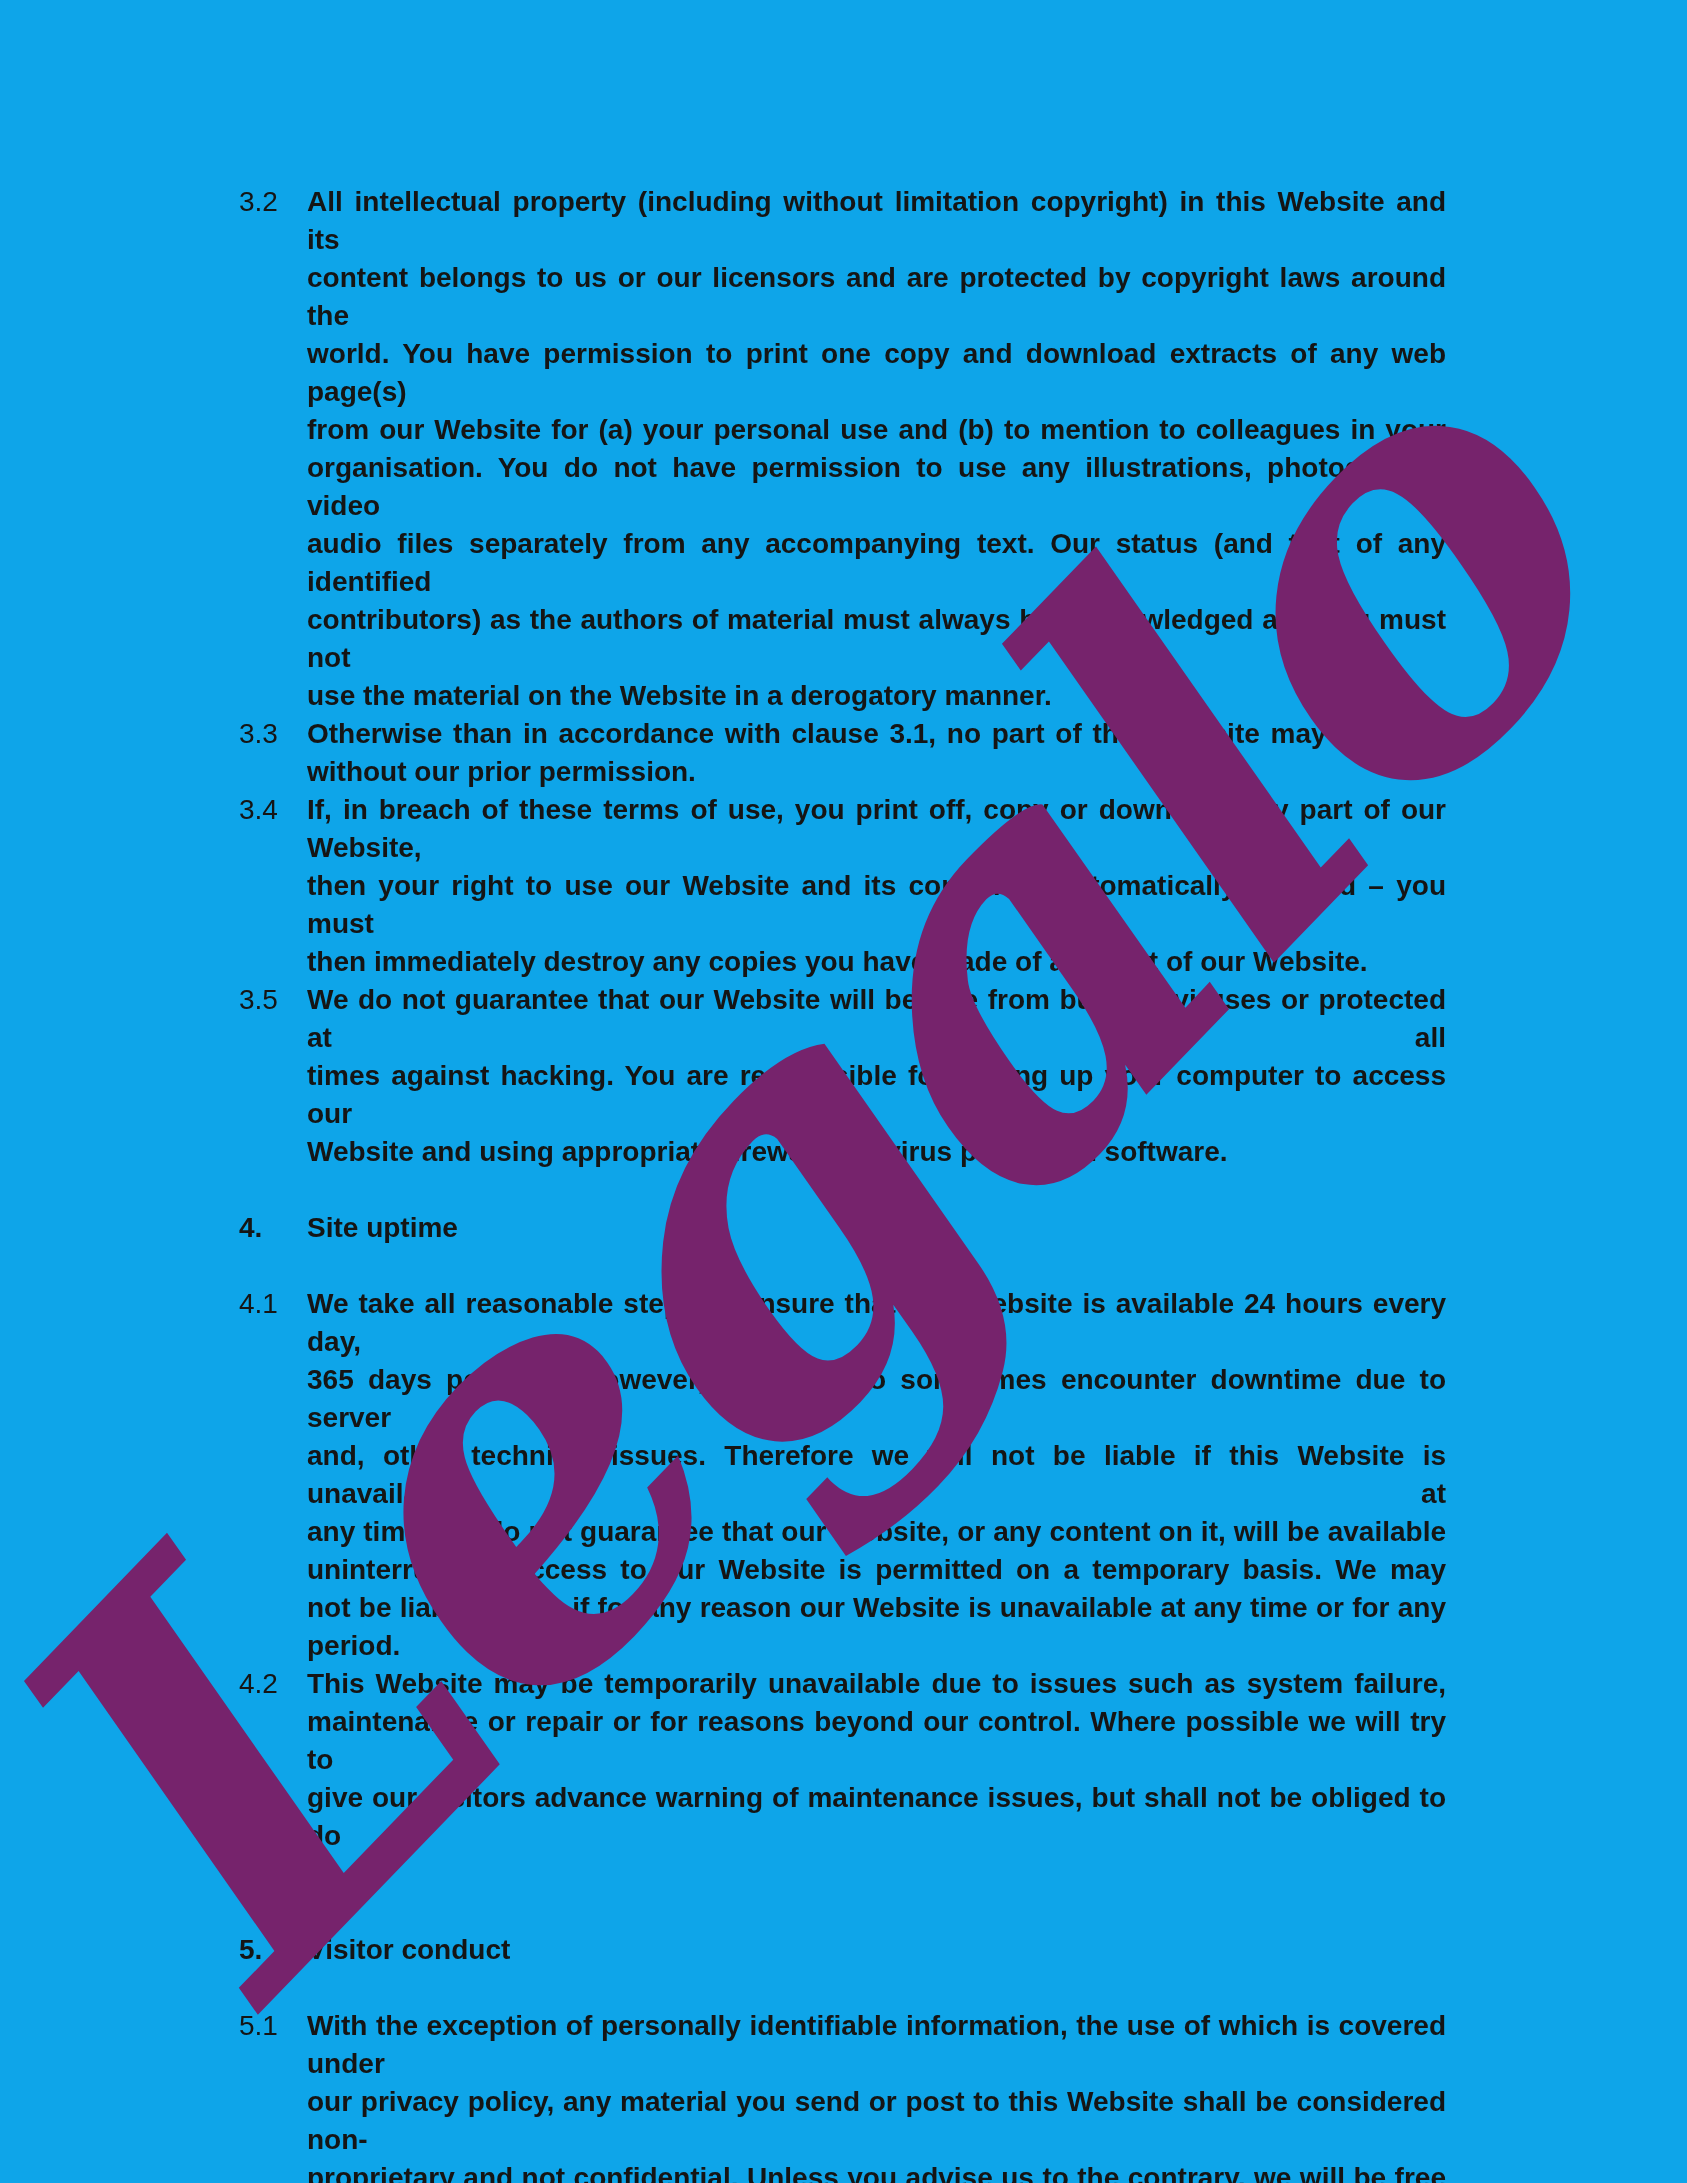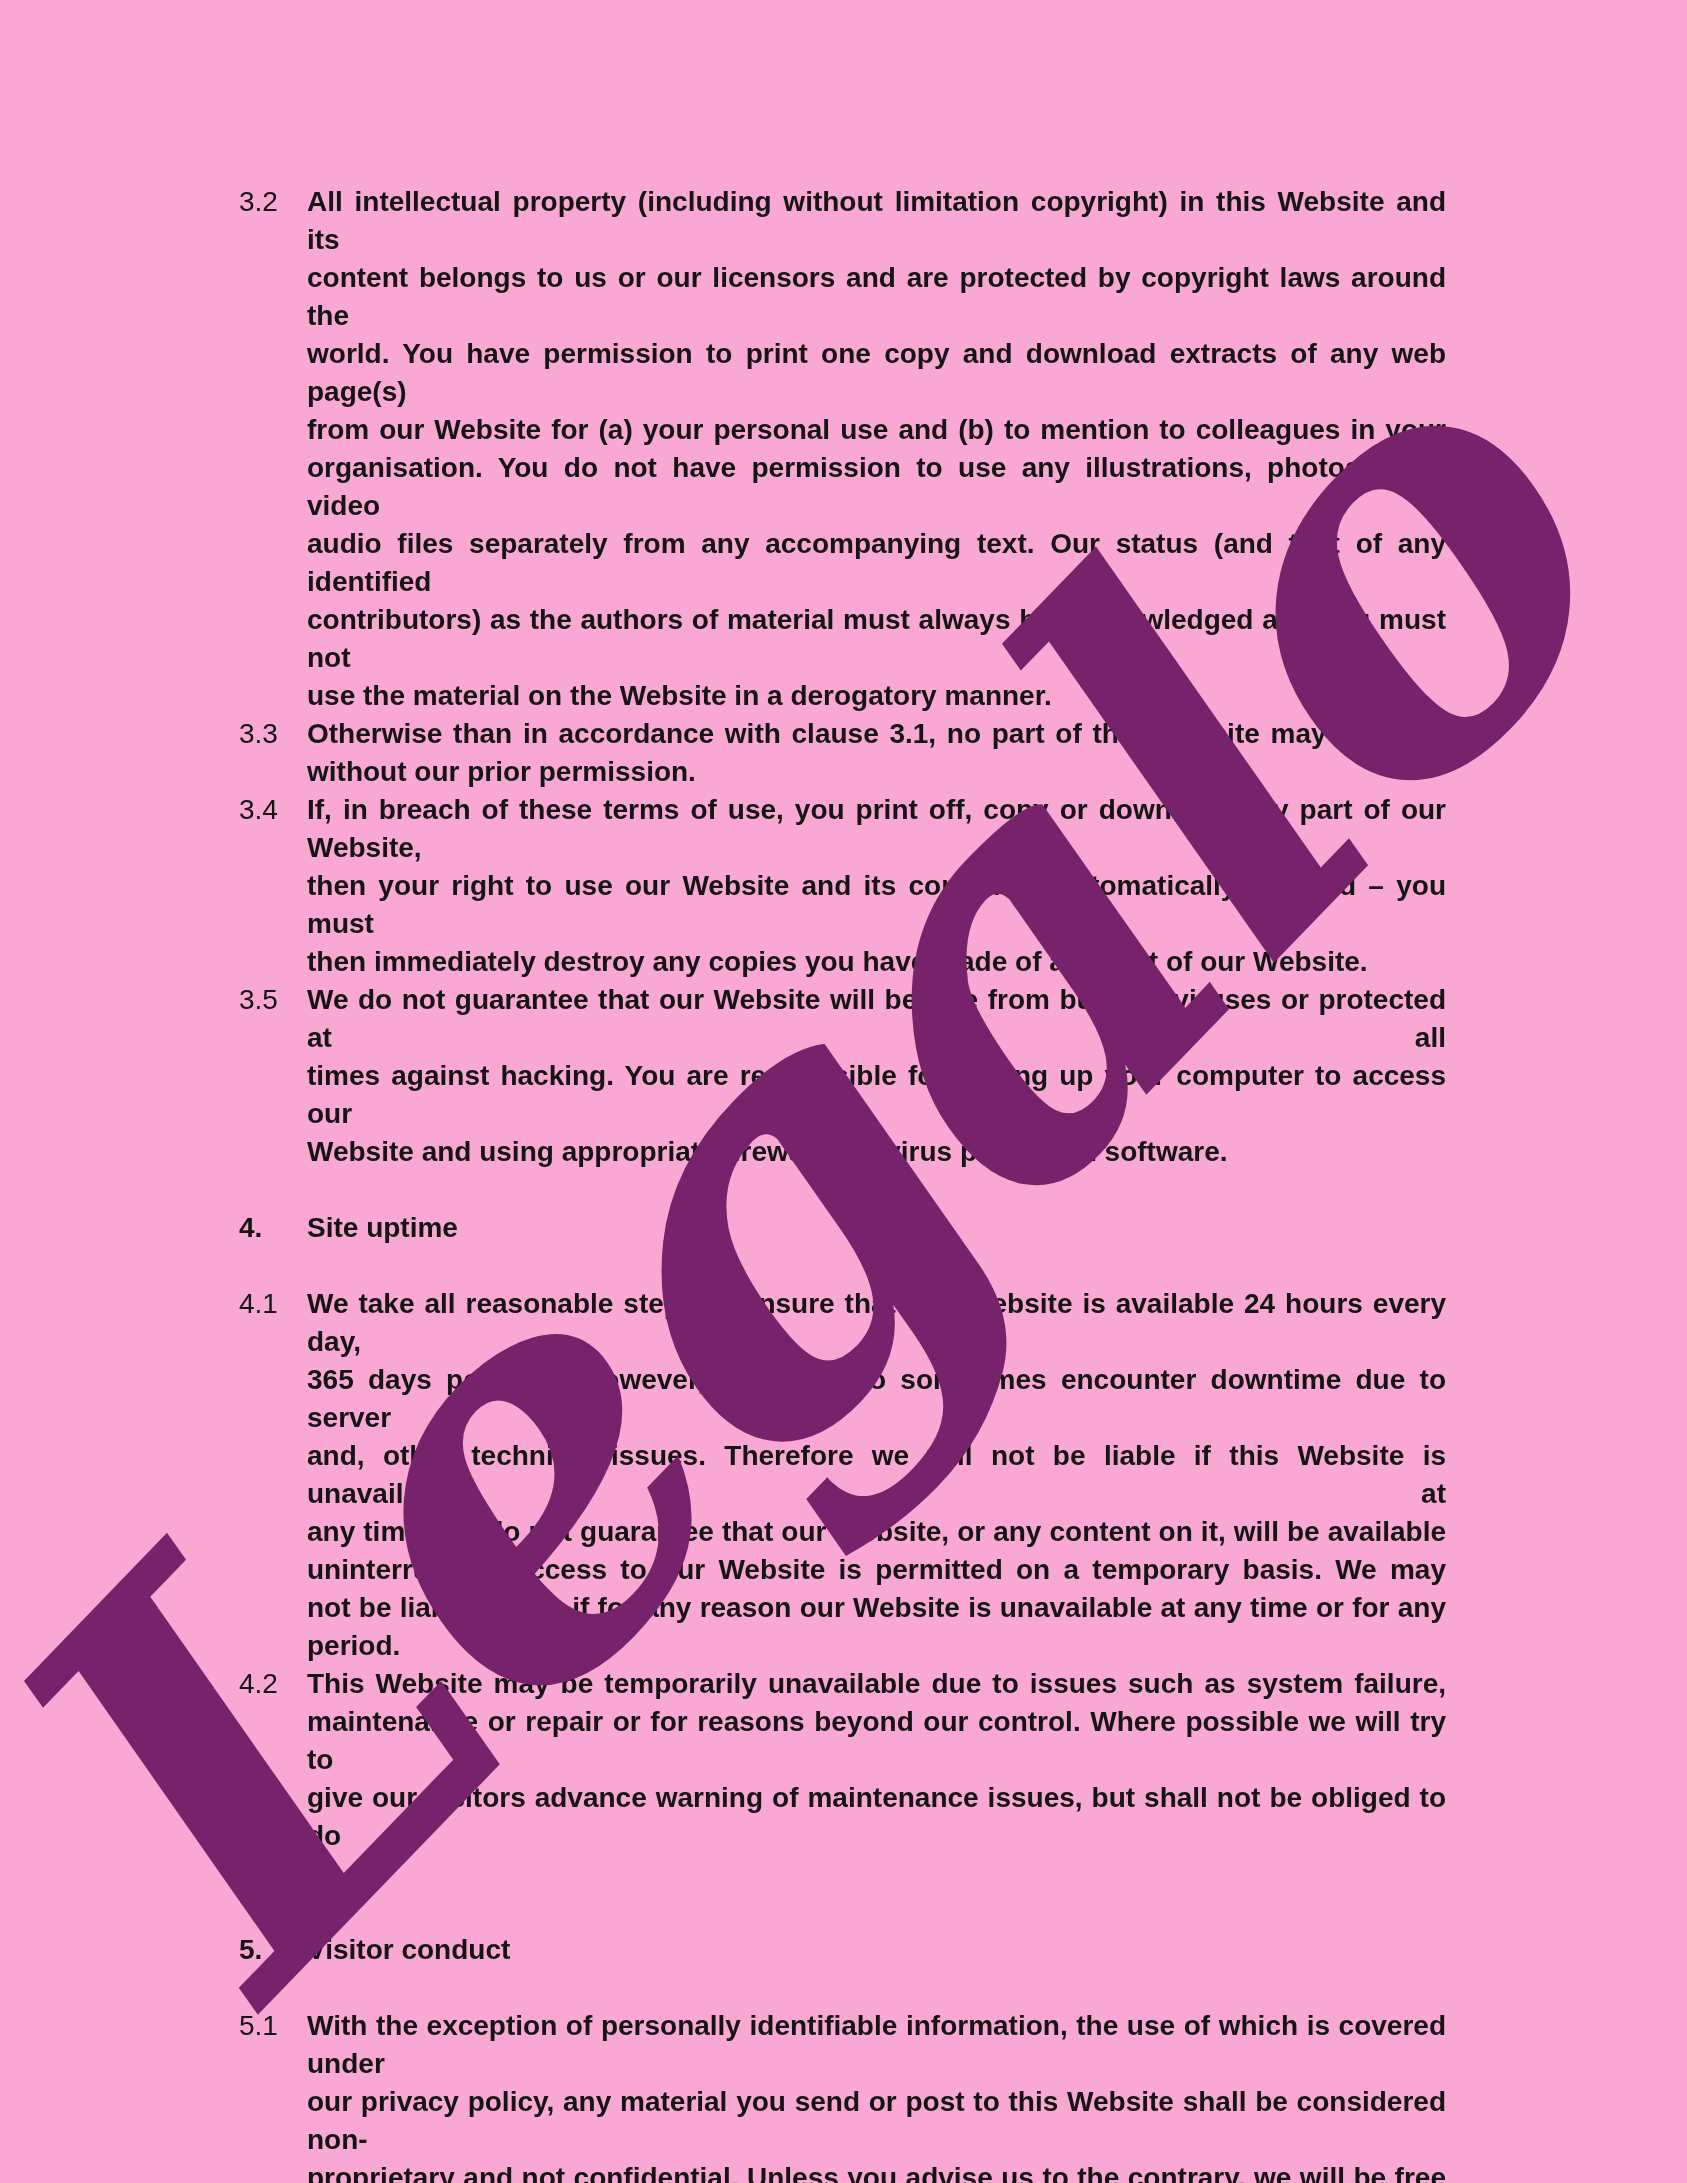--- a/index.html
+++ b/index.html
@@ -4,21 +4,21 @@
 <style>
   html, body {
     margin: 0;
     padding: 0;
     background: #ffffff;
   }
   .page {
     position: relative;
     width: 1687px;
     height: 2183px;
-    background: #f9a8d4;
+    background: #0ea5e9;
     overflow: hidden;
     font-family: "Liberation Sans", sans-serif;
     color: #151515;
   }
   .content {
     position: absolute;
     left: 239px;
     top: 183px;
     width: 1207px;
     font-size: 28px;

